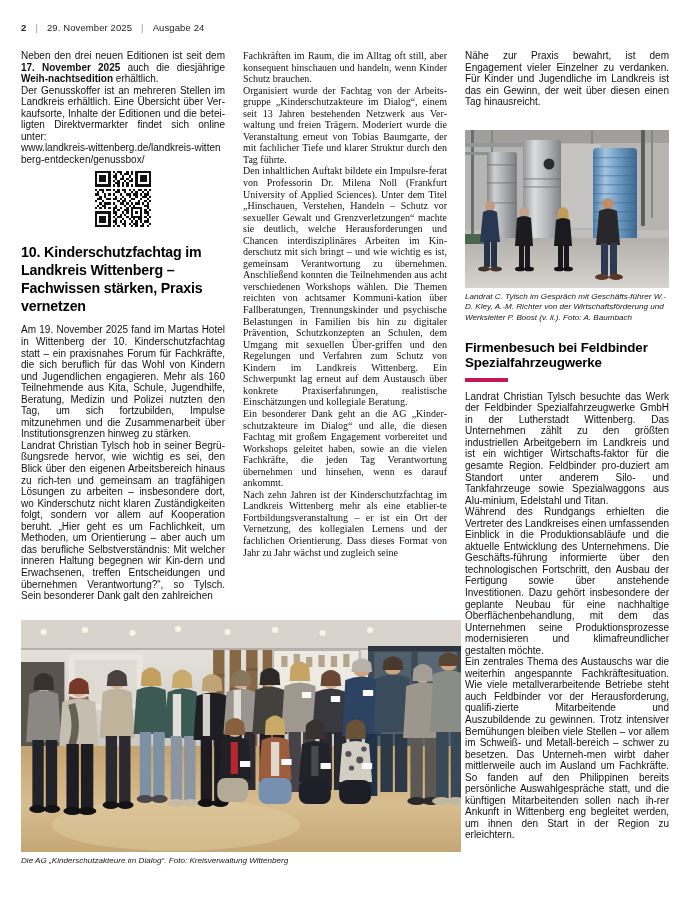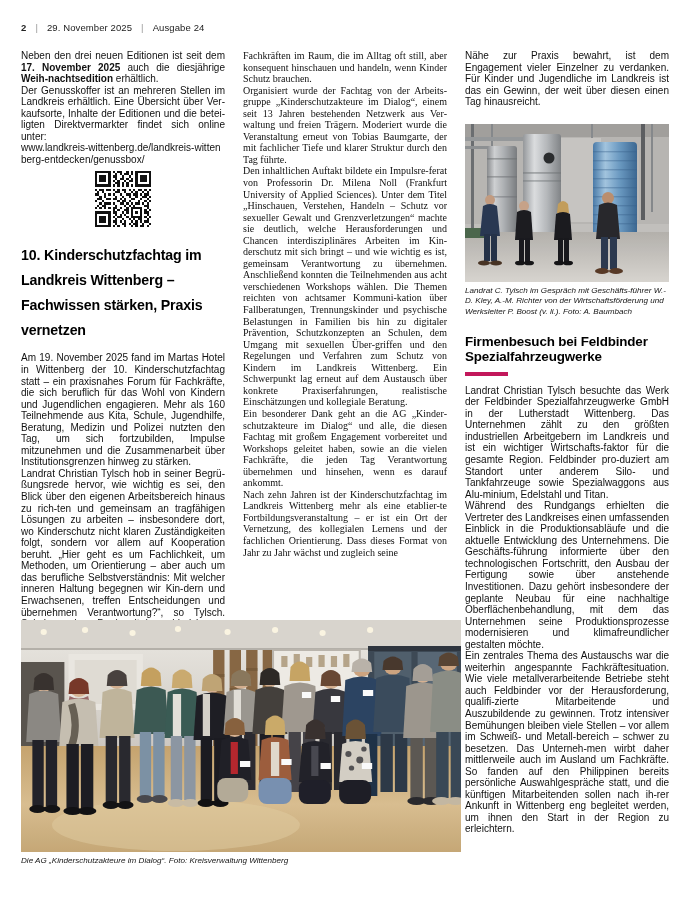--- a/index.html
+++ b/index.html
@@ -58,21 +58,21 @@
   .qr{
     width:56px;height:56px;
     display:block;
     image-rendering:pixelated;
   }
 
   
   h2.hl{
     margin:16px 0 0 0;
     font-size:14.2px;
-    line-height:25px;
+    line-height:18px;
     font-weight:700;
     letter-spacing:-.15px;
     color:#000;
   }
   h2.hl.small{
     font-size:13.4px;
     line-height:15.6px;
   }
   .accent{
     width:43px;height:4px;
@@ -91,21 +91,21 @@
     margin-top:4px;
     text-align:left;
   }
   .photo{
     display:block;width:100%;
     background:#d8d8d8;
     position:relative;overflow:hidden;
   }
   .photo svg{display:block;width:100%;height:100%;}
 
-  .fig-factory{margin-top:16px;}
+  .fig-factory{margin-top:22px;}
   .fig-group{position:absolute;left:0;top:570px;width:440px;}
 </style>
 </head>
 <body>
 
 <div class="page">
 
   <div class="masthead">
     <span class="mh-page">2</span>
     <span class="mh-sep">|</span>

